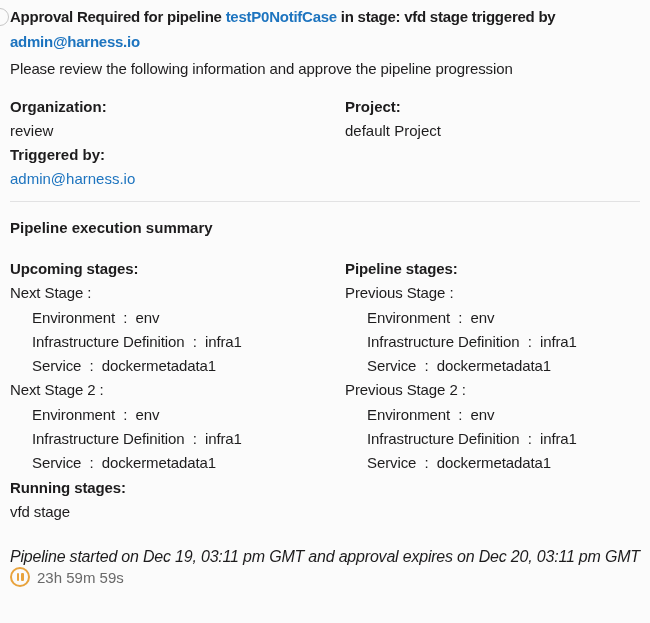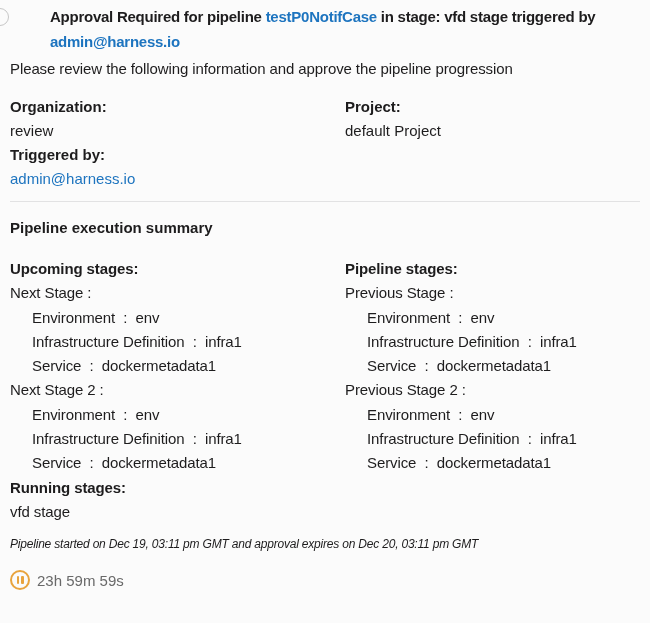--- a/index.html
+++ b/index.html
@@ -9,35 +9,35 @@
     color:#1d1c1d;
     font-family:"Liberation Sans","DejaVu Sans",sans-serif;
     font-size:15px;
   }
   .card{padding:4px 10px 0 10px;position:relative;}
   .corner-fragment{
     position:absolute;left:-9px;top:8px;width:16px;height:16px;
     border:1.5px solid #9a9a9a;border-radius:50%;opacity:.55;
   }
   .title{font-weight:700;line-height:25px;letter-spacing:-0.25px;}
-  .title-line{white-space:nowrap;margin-left:40px;}
+  .title-line{white-space:nowrap;}
   a.link{color:#1d74bf;text-decoration:none;cursor:pointer;}
   .b{font-weight:700;}
   .section-label{font-weight:700;margin-top:8px;line-height:20px;}
   .msg-text{margin-top:3px;line-height:24px;letter-spacing:-0.1px;}
   .details{display:grid;grid-template-columns:335px 1fr;margin-top:14px;line-height:24px;}
   .divider{border:none;border-top:1px solid #e2e2e3;margin:10px 0 0 0;}
   .summary-heading{font-weight:700;margin-top:16px;line-height:20px;}
   .stages{display:grid;grid-template-columns:335px 1fr;margin-top:19px;line-height:24.3px;letter-spacing:-0.1px;}
   .field{padding-left:22px;white-space:pre-wrap;}
   .footer-note{
-    font-style:italic;margin-top:10px;line-height:20px;white-space:nowrap;
-    font-size:12px;letter-spacing:-0.2px;
+    font-style:italic;margin-top:23px;line-height:20px;white-space:nowrap;
+    font-size:16px;letter-spacing:-0.2px;
   }
-  .timer{display:flex;align-items:center;gap:7px;margin-top:16px;color:#696969;}
+  .timer{display:flex;align-items:center;gap:7px;margin-top:0;color:#696969;}
   .timer-icon{
     width:20px;height:20px;box-sizing:border-box;flex:0 0 20px;
     border:2px solid #e8a33d;border-radius:50%;
     display:flex;align-items:center;justify-content:center;gap:2px;
   }
   .timer-icon .bar{width:2.5px;height:8px;background:#e8a33d;border-radius:1px;}
 </style>
 </head>
 <body>
 

